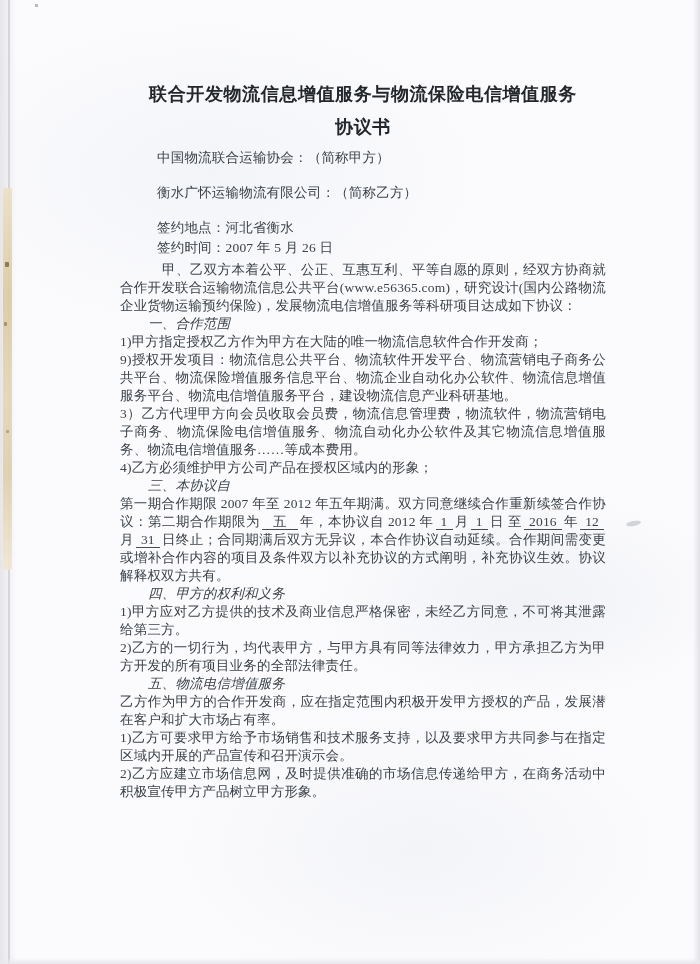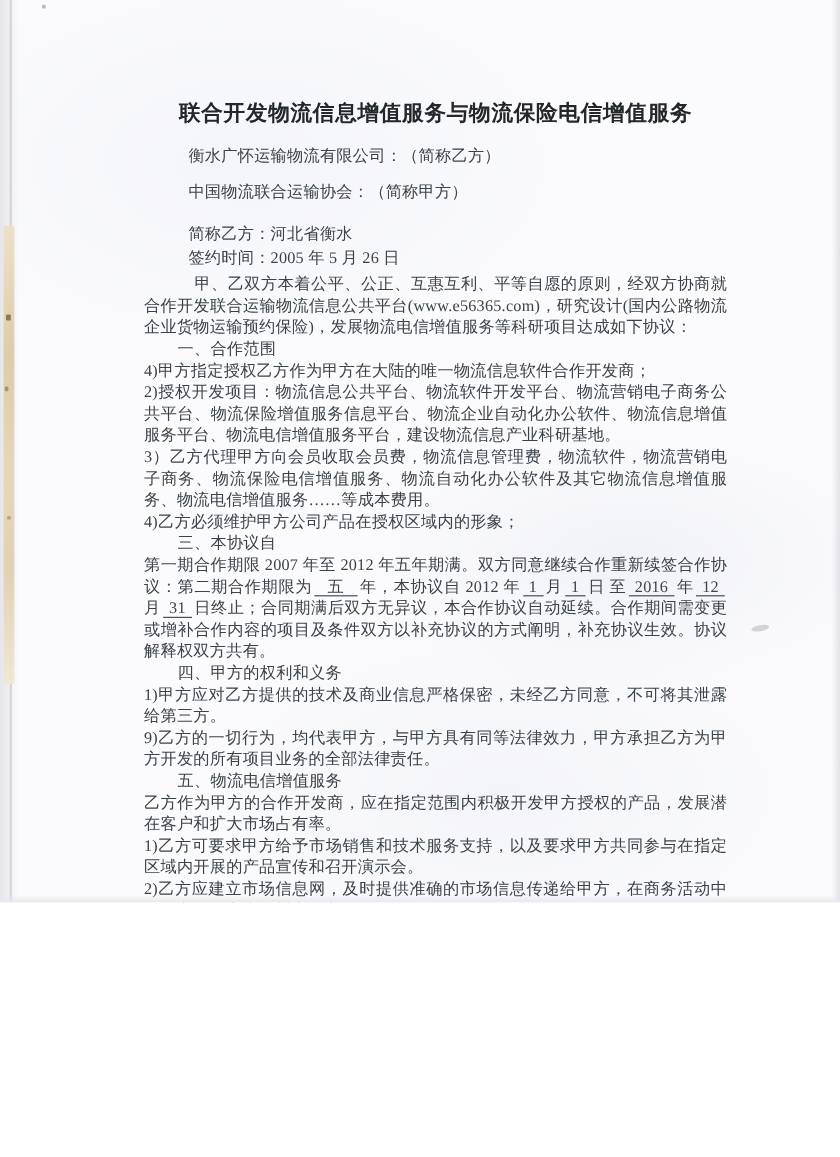--- a/index.html
+++ b/index.html
@@ -2,21 +2,21 @@
 <html><head>
 <meta charset="utf-8">
 <style>
   html,body{margin:0;padding:0;}
   body{
     width:700px;height:964px;
     background:#ffffff;
     font-family:"Liberation Serif","DejaVu Serif",serif;
   }
   .page{
-    position:relative;width:700px;height:752px;overflow:hidden;
+    position:relative;width:700px;height:964px;overflow:hidden;
     background:
       radial-gradient(ellipse 320px 160px at 75% 62%, rgba(205,210,222,.22), transparent 70%),
       radial-gradient(ellipse 420px 240px at 30% 18%, rgba(222,226,236,.25), transparent 72%),
       radial-gradient(ellipse 360px 200px at 60% 88%, rgba(214,218,228,.20), transparent 75%),
       #fbfbfd;
   }
   
   .edge-left{position:absolute;left:0;top:0;width:16px;height:100%;
     background:linear-gradient(to right,#e6e6ea,rgba(251,251,253,0));}
   .edge-line{position:absolute;left:8px;top:0;width:2px;height:100%;
@@ -46,21 +46,21 @@
     text-align:center;font-weight:bold;color:#23272b;
     font-size:18px;line-height:20px;letter-spacing:.6px;margin:0;
   }
   .title2{margin-top:13px;}
   .pline{padding-left:37px;margin:0;text-align:left;}
   .pline.pa{margin-top:12px;}
   .pline.pb{margin-top:17px;}
   .pline.pc{margin-top:17px;}
   .pline.pd{margin-top:2px;}
   .intro{margin:4px 0 0;text-indent:42px;}
-  .sec-heading{margin:0;padding-left:28px;}
+  .sec-heading{margin:0;padding-left:28px;font-style:italic;}
   .item,.lead,.term{margin:0;}
   .blank{border-bottom:1px solid #454c54;padding:0 5px;margin:0 2px;white-space:nowrap;}
   .blank.wide{padding:0 11px;}
 </style>
 </head>
 <body>
 
 <div class="page">
 
   <div class="edge-left"></div>
@@ -70,41 +70,42 @@
   <div class="speck s2"></div>
   <div class="speck s3"></div>
   <div class="smudge"></div>
   <div class="dot-top"></div>
   <div class="edge-right"></div>
   <div class="edge-bottom"></div>
 
   <div class="content">
 
     <p class="title1">联合开发物流信息增值服务与物流保险电信增值服务</p>
+    <p class="title2">协议书</p>
 
+    <p class="pline pa">中国物流联合运输协会：（简称甲方）</p>
     <p class="pline pb">衡水广怀运输物流有限公司：（简称乙方）</p>
-    <p class="pline pa">中国物流联合运输协会：（简称甲方）</p>
-    <p class="pline pc">简称乙方：河北省衡水</p>
-    <p class="pline pd">签约时间：2005 年 5 月 26 日</p>
+    <p class="pline pc">签约地点：河北省衡水</p>
+    <p class="pline pd">签约时间：2007 年 5 月 26 日</p>
 
     <p class="intro">甲、乙双方本着公平、公正、互惠互利、平等自愿的原则，经双方协商就合作开发联合运输物流信息公共平台(www.e56365.com)，研究设计(国内公路物流企业货物运输预约保险)，发展物流电信增值服务等科研项目达成如下协议：</p>
 
     <p class="sec-heading">一、合作范围</p>
-    <p class="item">4)甲方指定授权乙方作为甲方在大陆的唯一物流信息软件合作开发商；</p>
-    <p class="item">2)授权开发项目：物流信息公共平台、物流软件开发平台、物流营销电子商务公共平台、物流保险增值服务信息平台、物流企业自动化办公软件、物流信息增值服务平台、物流电信增值服务平台，建设物流信息产业科研基地。</p>
+    <p class="item">1)甲方指定授权乙方作为甲方在大陆的唯一物流信息软件合作开发商；</p>
+    <p class="item">9)授权开发项目：物流信息公共平台、物流软件开发平台、物流营销电子商务公共平台、物流保险增值服务信息平台、物流企业自动化办公软件、物流信息增值服务平台、物流电信增值服务平台，建设物流信息产业科研基地。</p>
     <p class="item">3）乙方代理甲方向会员收取会员费，物流信息管理费，物流软件，物流营销电子商务、物流保险电信增值服务、物流自动化办公软件及其它物流信息增值服务、物流电信增值服务……等成本费用。</p>
 
     <p class="item">4)乙方必须维护甲方公司产品在授权区域内的形象；</p>
 
     <p class="sec-heading">三、本协议自</p>
     <p class="term"><span>第一期合作期限 2007 年至 2012 年五年期满。双方同意继续合作重新续签合作协议：第二期合作期限为</span><span class="blank wide">五</span><span>年，本协议自 2012 年</span><span class="blank">1</span><span>月</span><span class="blank">1</span><span>日 至</span><span class="blank">2016</span><span>年</span><span class="blank">12</span><span>月</span><span class="blank">31</span><span>日终止；合同期满后双方无异议，本合作协议自动延续。合作期间需变更或增补合作内容的项目及条件双方以补充协议的方式阐明，补充协议生效。协议解释权双方共有。</span></p>
 
     <p class="sec-heading">四、甲方的权利和义务</p>
     <p class="item">1)甲方应对乙方提供的技术及商业信息严格保密，未经乙方同意，不可将其泄露给第三方。</p>
-    <p class="item">9)乙方的一切行为，均代表甲方，与甲方具有同等法律效力，甲方承担乙方为甲方开发的所有项目业务的全部法律责任。</p>
+    <p class="item">2)乙方的一切行为，均代表甲方，与甲方具有同等法律效力，甲方承担乙方为甲方开发的所有项目业务的全部法律责任。</p>
 
     <p class="sec-heading">五、物流电信增值服务</p>
     <p class="lead">乙方作为甲方的合作开发商，应在指定范围内积极开发甲方授权的产品，发展潜在客户和扩大市场占有率。</p>
     <p class="item">1)乙方可要求甲方给予市场销售和技术服务支持，以及要求甲方共同参与在指定区域内开展的产品宣传和召开演示会。</p>
     <p class="item">2)乙方应建立市场信息网，及时提供准确的市场信息传递给甲方，在商务活动中积极宣传甲方产品树立甲方形象。</p>
 
   </div>
 </div>
 
 </body></html>

